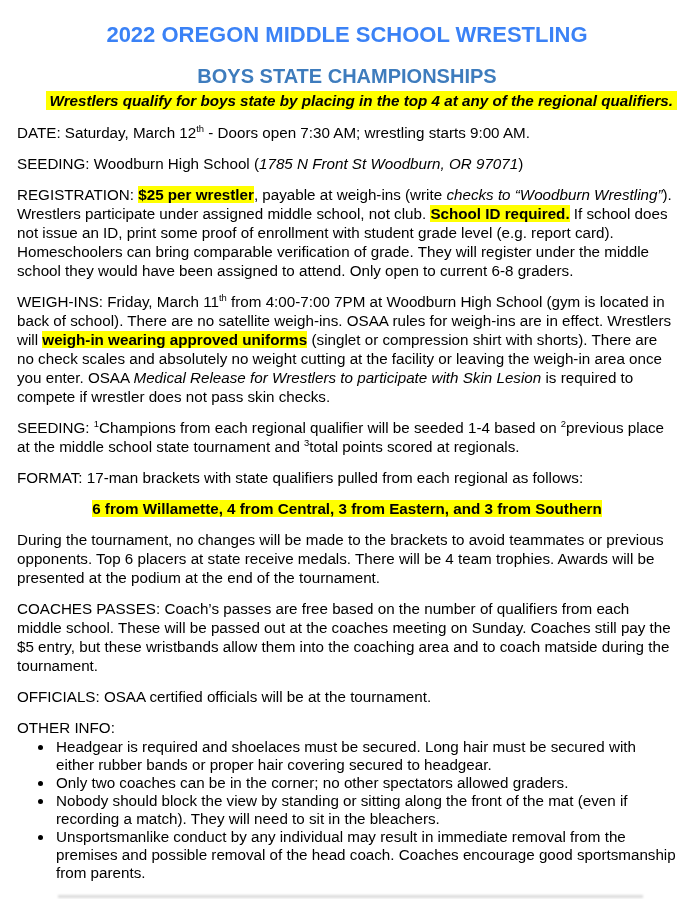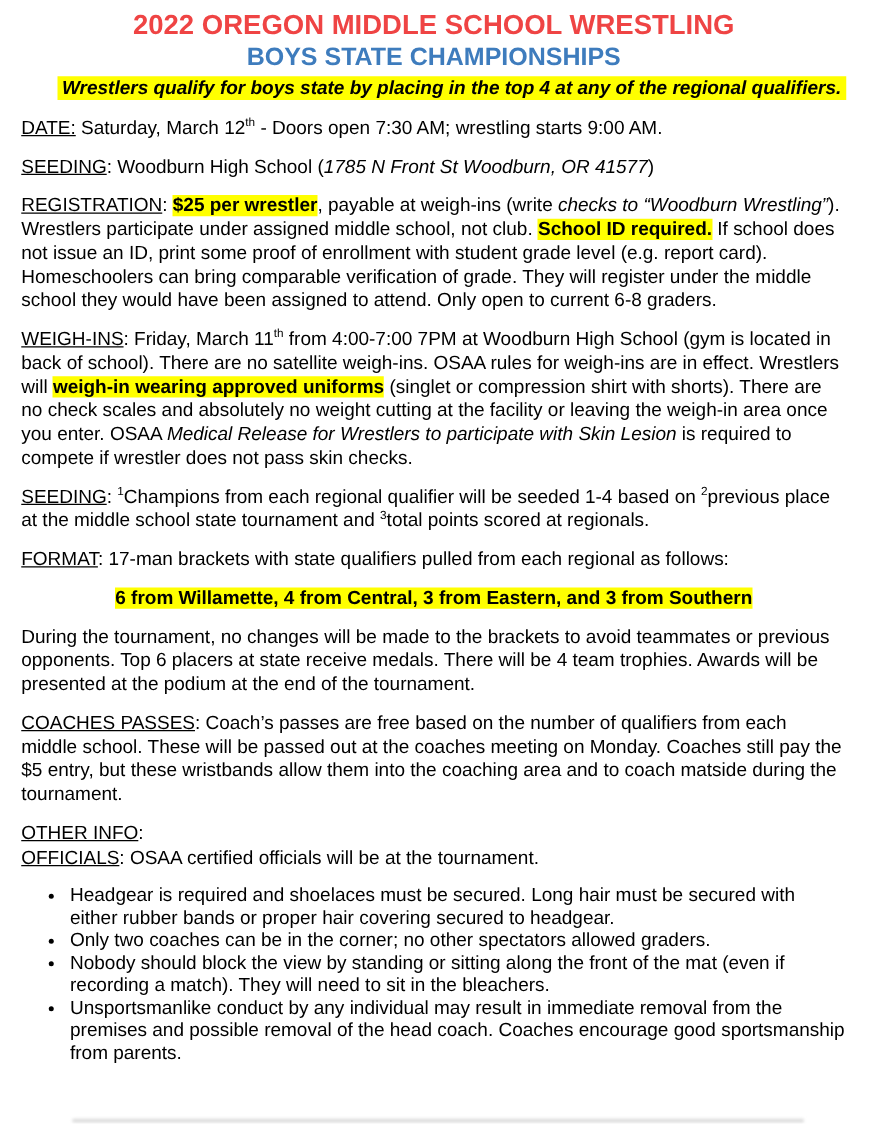--- a/index.html
+++ b/index.html
@@ -7,23 +7,23 @@
   body {
     width: 695px; height: 899px;
     background: #ffffff;
     color: #000;
     font-family: "Liberation Sans", "DejaVu Sans", sans-serif;
     position: relative;
     overflow: hidden;
   }
   .doc { padding: 6px 18px 0 17px; }
   .title {
-    margin: 1px; text-align: center;
+    margin: 16px; text-align: center;
     font-size: 22px; line-height: 26px; font-weight: bold;
-    color: #ef4444;
+    color: #3b82f6;
   }
   .subtitle {
     margin: 0; text-align: center;
     font-size: 20px; line-height: 24px; font-weight: bold;
     color: var(--subtitle-color, #3e7cbd);
   }
   .banner {
     text-align: right;
     margin: 3px 0 12px;
     font-size: 15.2px; line-height: 20px;
@@ -32,21 +32,21 @@
     background: var(--hl-color, #ffff00);
     font-weight: bold; font-style: italic;
     padding: 1px 4px;
   }
   .sec {
     margin: 0 0 12px;
     font-size: 15.2px; line-height: 19px;
   }
   .sec.center { text-align: center; }
   .sec.tight { margin-bottom: 1px; }
-  .run-label { text-decoration: underline; }
+  .run-label { }
   .run-hl { background: var(--hl-color, #ffff00); font-weight: bold; }
   .run-it { font-style: italic; }
   sup.run-sup { font-size: 0.62em; vertical-align: super; line-height: 0; }
   ul.bullets {
     margin: 0; padding: 0 0 0 37px;
     list-style: disc;
     font-size: 15.2px; line-height: 18px;
   }
   ul.bullets li { padding-left: 2px; margin: 0; }
   .page-edge {
@@ -61,30 +61,30 @@
 <body>
 
 <div class="doc">
   <h1 class="title">2022 OREGON MIDDLE SCHOOL WRESTLING</h1>
   <h2 class="subtitle">BOYS STATE CHAMPIONSHIPS</h2>
   <div class="banner">
     <span>Wrestlers qualify for boys state by placing in the top 4 at any of the regional qualifiers.</span>
   </div>
   <div id="sections">
       <p class="sec"><span class="run-label">DATE:</span><span class=""> Saturday, March 12</span><sup class="run-sup">th</sup><span class=""> - Doors open 7:30 AM; wrestling starts 9:00 AM.</span></p>
-      <p class="sec"><span class="run-label">SEEDING</span><span class="">: Woodburn High School (</span><span class="run-it">1785 N Front St Woodburn, OR 41577</span><span class="">)</span></p>
+      <p class="sec"><span class="run-label">SEEDING</span><span class="">: Woodburn High School (</span><span class="run-it">1785 N Front St Woodburn, OR 97071</span><span class="">)</span></p>
       <p class="sec"><span class="run-label">REGISTRATION</span><span class="">: </span><span class="run-hl">$25 per wrestler</span><span class="">, payable at weigh-ins (write </span><span class="run-it">checks to “Woodburn Wrestling”</span><span class="">). Wrestlers participate under assigned middle school, not club. </span><span class="run-hl">School ID required.</span><span class=""> If school does not issue an ID, print some proof of enrollment with student grade level (e.g. report card). Homeschoolers can bring comparable verification of grade. They will register under the middle school they would have been assigned to attend. Only open to current 6-8 graders.</span></p>
       <p class="sec"><span class="run-label">WEIGH-INS</span><span class="">: Friday, March 11</span><sup class="run-sup">th</sup><span class=""> from 4:00-7:00 7PM at Woodburn High School (gym is located in back of school). There are no satellite weigh-ins. OSAA rules for weigh-ins are in effect. Wrestlers will </span><span class="run-hl">weigh-in wearing approved uniforms</span><span class=""> (singlet or compression shirt with shorts). There are no check scales and absolutely no weight cutting at the facility or leaving the weigh-in area once you enter. OSAA </span><span class="run-it">Medical Release for Wrestlers to participate with Skin Lesion</span><span class=""> is required to compete if wrestler does not pass skin checks.</span></p>
       <p class="sec"><span class="run-label">SEEDING</span><span class="">: </span><sup class="run-sup">1</sup><span class="">Champions from each regional qualifier will be seeded 1-4 based on </span><sup class="run-sup">2</sup><span class="">previous place at the middle school state tournament and </span><sup class="run-sup">3</sup><span class="">total points scored at regionals.</span></p>
       <p class="sec"><span class="run-label">FORMAT</span><span class="">: 17-man brackets with state qualifiers pulled from each regional as follows:</span></p>
       <p class="sec center"><span class="run-hl">6 from Willamette, 4 from Central, 3 from Eastern, and 3 from Southern</span></p>
       <p class="sec"><span class="">During the tournament, no changes will be made to the brackets to avoid teammates or previous opponents. Top 6 placers at state receive medals. There will be 4 team trophies. Awards will be presented at the podium at the end of the tournament.</span></p>
-      <p class="sec"><span class="run-label">COACHES PASSES</span><span class="">: Coach’s passes are free based on the number of qualifiers from each middle school. These will be passed out at the coaches meeting on Monday. Coaches still pay the $5 entry, but these wristbands allow them into the coaching area and to coach matside during the tournament.</span></p>
+      <p class="sec"><span class="run-label">COACHES PASSES</span><span class="">: Coach’s passes are free based on the number of qualifiers from each middle school. These will be passed out at the coaches meeting on Sunday. Coaches still pay the $5 entry, but these wristbands allow them into the coaching area and to coach matside during the tournament.</span></p>
+      <p class="sec"><span class="run-label">OFFICIALS</span><span class="">: OSAA certified officials will be at the tournament.</span></p>
       <p class="sec tight"><span class="run-label">OTHER INFO</span><span class="">:</span></p>
-      <p class="sec"><span class="run-label">OFFICIALS</span><span class="">: OSAA certified officials will be at the tournament.</span></p>
       <ul class="bullets">
         <li>Headgear is required and shoelaces must be secured. Long hair must be secured with either rubber bands or proper hair covering secured to headgear.</li>
         <li>Only two coaches can be in the corner; no other spectators allowed graders.</li>
         <li>Nobody should block the view by standing or sitting along the front of the mat (even if recording a match). They will need to sit in the bleachers.</li>
         <li>Unsportsmanlike conduct by any individual may result in immediate removal from the premises and possible removal of the head coach. Coaches encourage good sportsmanship from parents.</li>
       </ul>
     </div>
 </div>
 
 <div class="page-edge"></div>

